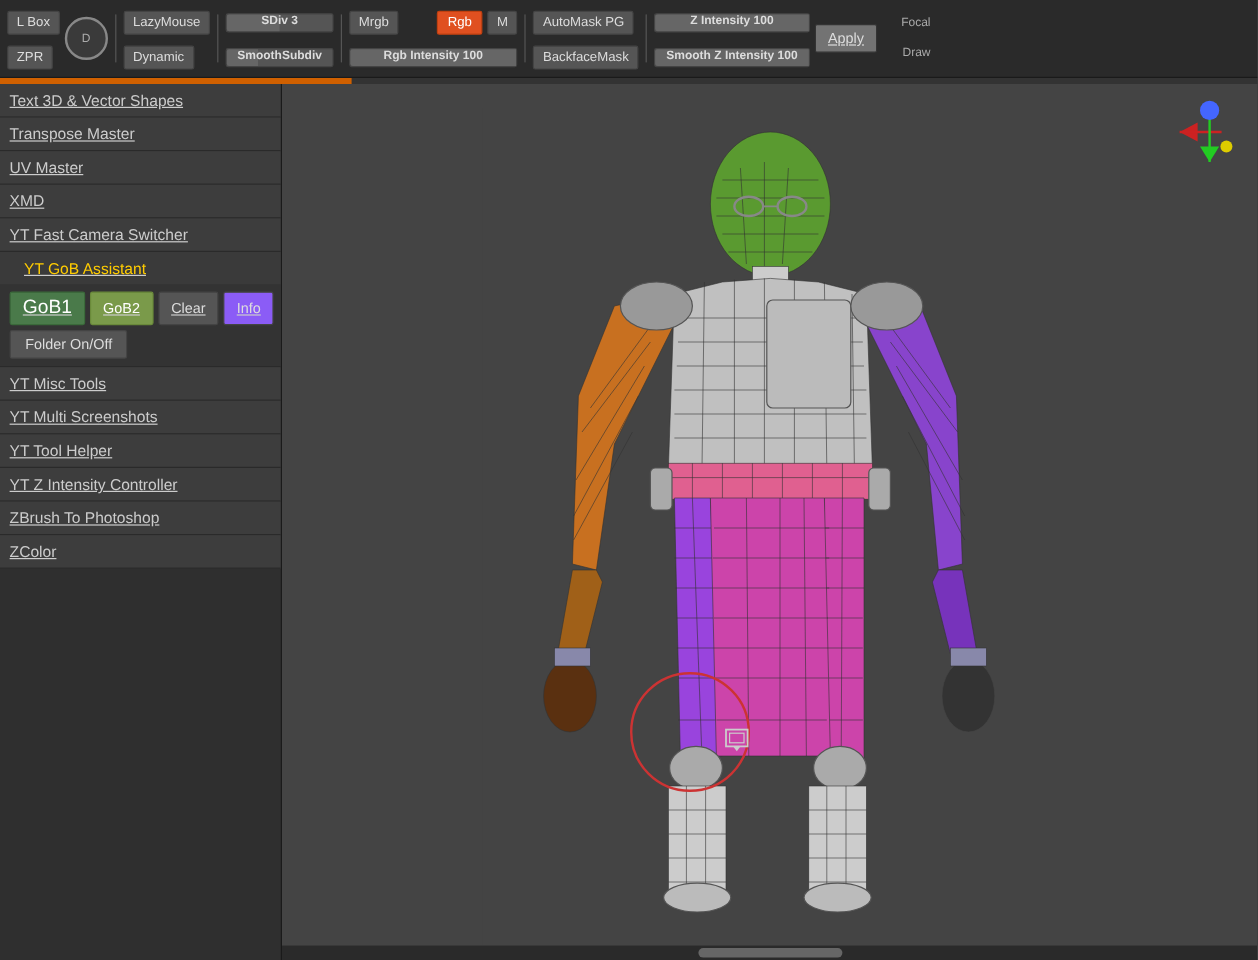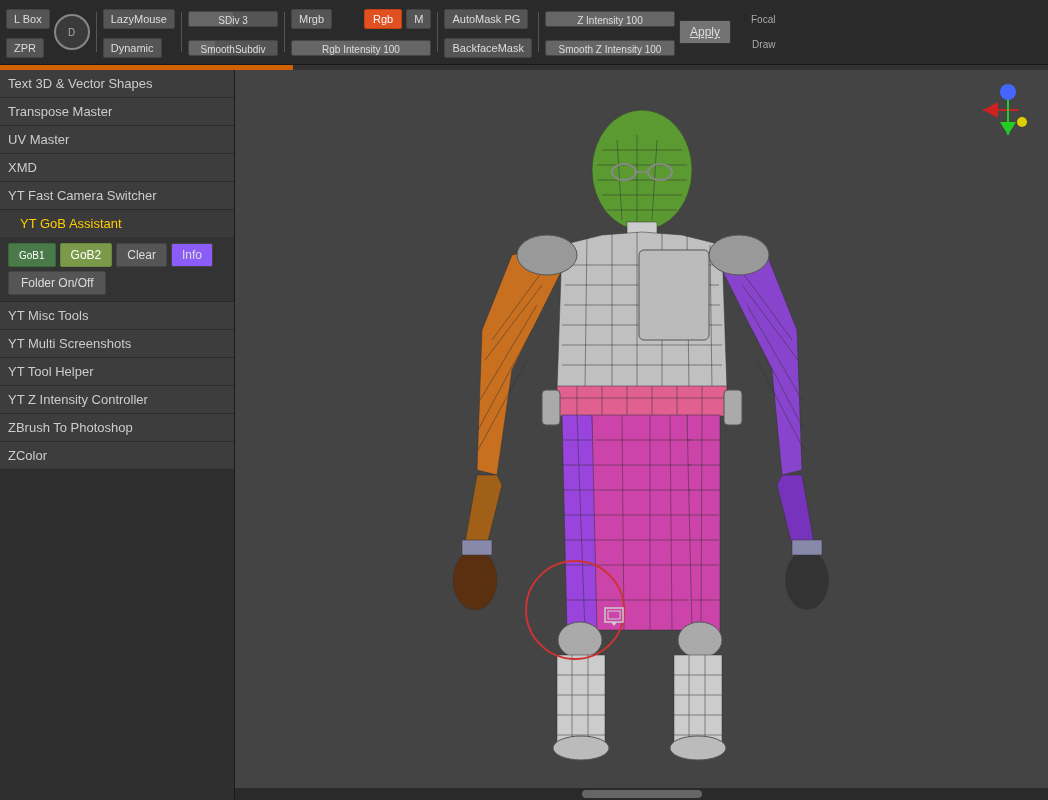--- a/index.html
+++ b/index.html
@@ -52,21 +52,22 @@
     }
 
     .slider-bar {
       height: 16px;
       background: #555;
       border: 1px solid #444;
       border-radius: 2px;
       position: relative;
       cursor: pointer;
       display: flex;
-      align-items: flex-end;
+      align-items: flex-start;
+      font-weight: bold;
     }
 
     .slider-fill {
       height: 100%;
       background: #666;
       border-radius: 2px 0 0 2px;
     }
 
     .slider-label {
       position: absolute;
@@ -97,20 +98,21 @@
       cursor: pointer;
       border-radius: 2px;
       text-decoration: underline;
     }
 
     
     .main-area {
       display: flex;
       flex: 1;
       overflow: hidden;
+      text-decoration: underline;
     }
 
     
     .sidebar {
       width: 235px;
       background: #2f2f2f;
       flex-shrink: 0;
       display: flex;
       flex-direction: column;
       border-right: 1px solid #1a1a1a;
@@ -151,21 +153,21 @@
       display: flex;
       gap: 4px;
       margin-bottom: 4px;
     }
 
     .gob1-btn {
       background: #4a7a4a;
       color: #fff;
       border: 1px solid #3a6a3a;
       padding: 4px 10px;
-      font-size: 10px;
+      font-size: 16px;
       cursor: pointer;
       border-radius: 2px;
     }
 
     .gob2-btn {
       background: #7a9a4a;
       color: #fff;
       border: 1px solid #6a8a3a;
       padding: 4px 10px;
       font-size: 12px;

